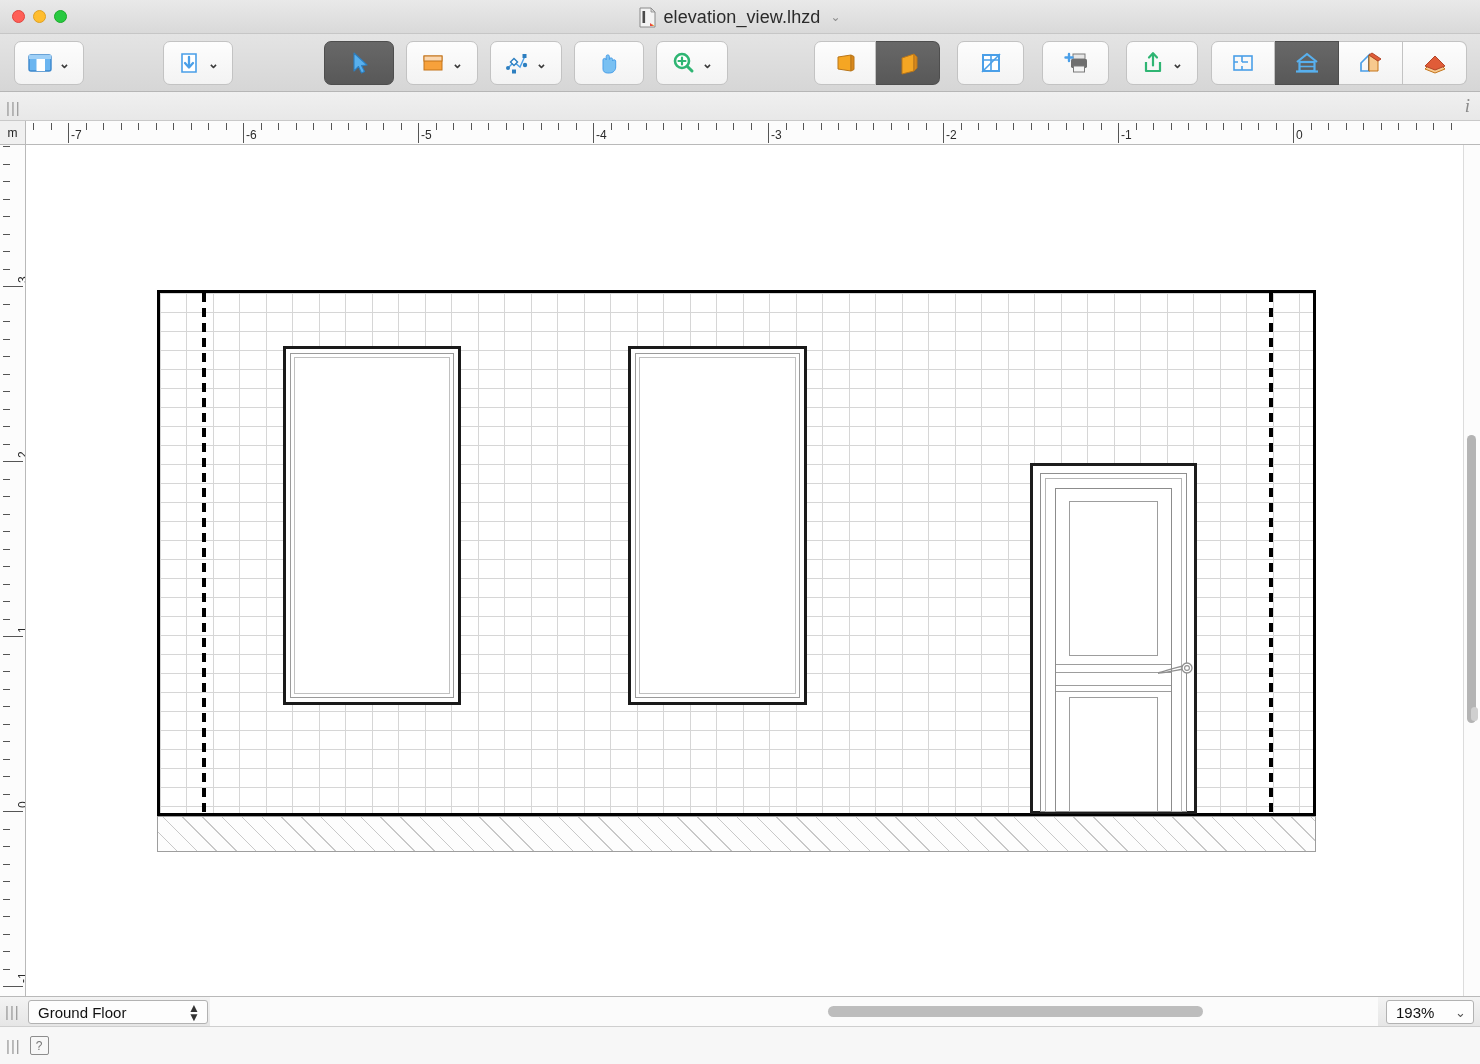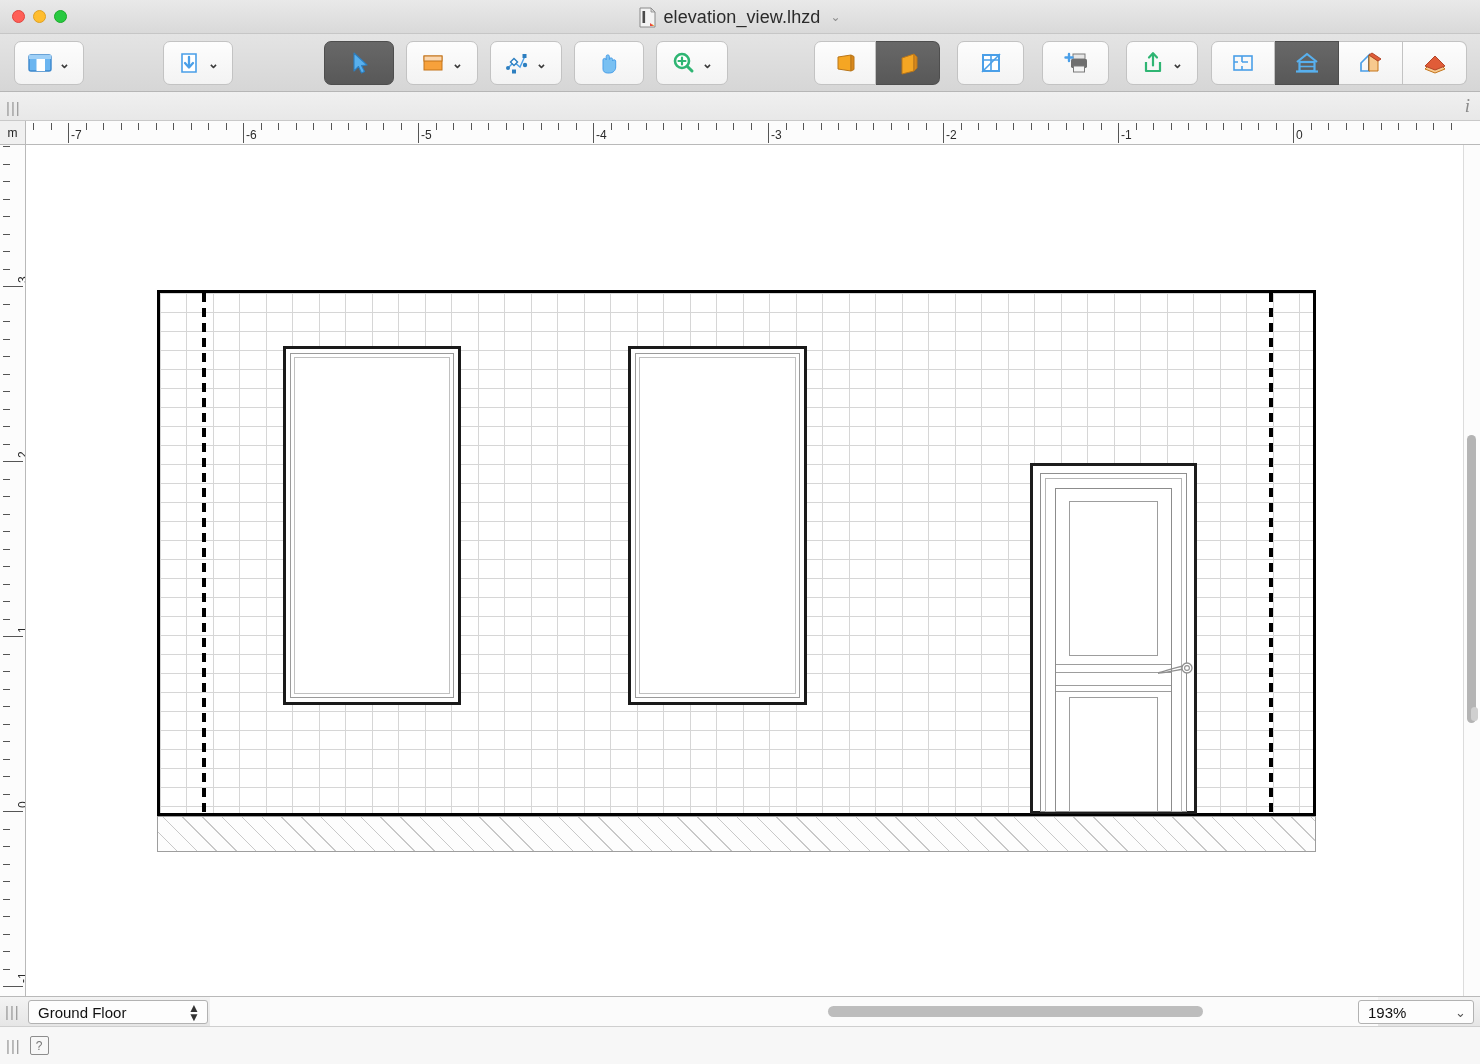--- a/index.html
+++ b/index.html
@@ -162,21 +162,21 @@
   }
   .hscroll-track {
     position:absolute; left: 210px; top: 0px; width: 1168px; height: 29px;
     background: #fbfbfb;
   }
   .hnub {
     position:absolute; left: 618px; top: 9px; width: 375px; height: 11px;
     background: #bdbdbd; border-radius: 6px;
   }
   .zoomsel {
-    position:absolute; right: 6px; top: 3px; width: 116px; height: 24px;
+    position:absolute; right: 6px; top: 3px; width: 88px; height: 24px;
     background: #fdfdfd; border: 1px solid #b2b2b2; border-radius: 3px;
     display:flex; align-items:center; justify-content: space-between;
     padding: 0 7px 0 9px; font-size: 15px; color:#111;margin-left:32px;
   }
   .statusbar {
     position: absolute; left: 0; top: 1026px; width: 1480px; height: 38px;
     background: #f7f7f7; border-top: 1px solid #cfcfcf;
     display:flex; align-items:center; gap: 9px; padding-left: 6px;
   }
   .sgrip { font-size: 15px; color:#999; letter-spacing:1px; }

